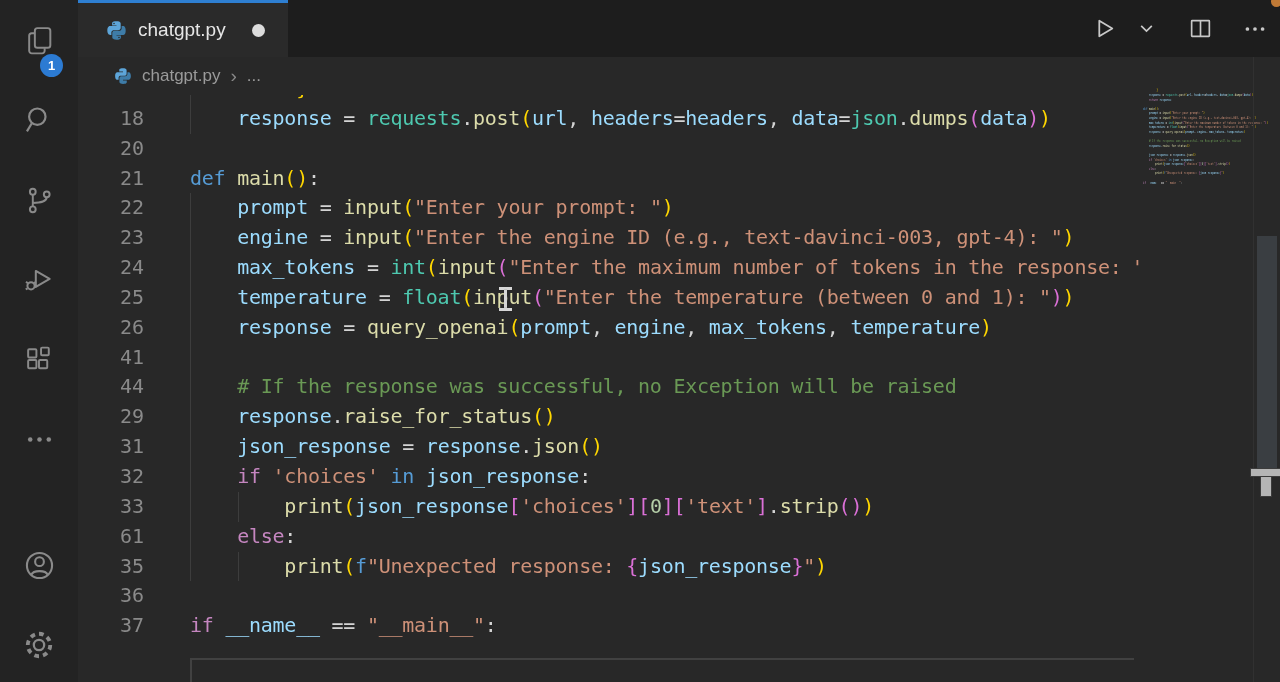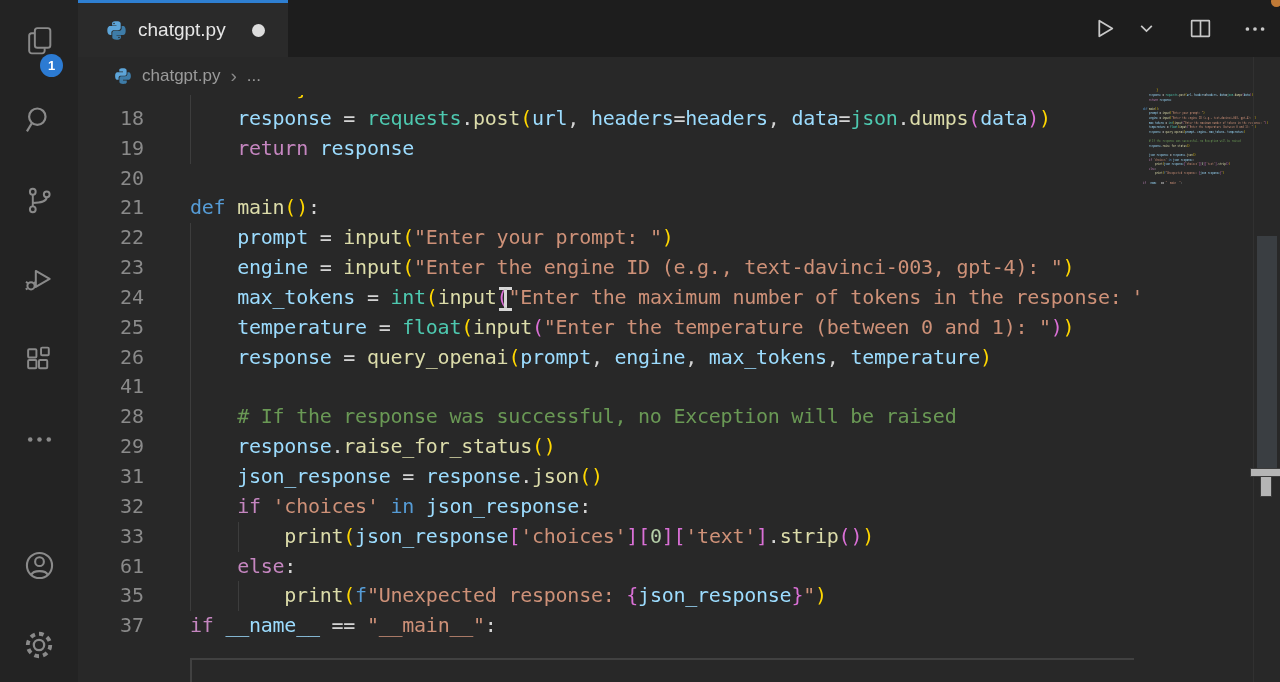--- a/index.html
+++ b/index.html
@@ -163,36 +163,36 @@
     </svg>
     <span class="bc-item">chatgpt.py</span>
     <span class="bc-sep">›</span>
     <span class="bc-item">...</span>
   </nav>
 
   <div class="code-area">
     <div>
         <div class="code-line"><span class="ln" style="color: rgb(138, 138, 138);">17</span><i class="guide" style="left: calc(0ch + 112px);"></i><span><span style="color: rgb(212, 212, 212);">         </span><span style="color: rgb(255, 215, 0);">}</span></span></div>
         <div class="code-line"><span class="ln" style="color: rgb(138, 138, 138);">18</span><i class="guide" style="left: calc(0ch + 112px);"></i><span><span style="color: rgb(212, 212, 212);">    </span><span style="color: rgb(156, 220, 254);">response</span><span style="color: rgb(212, 212, 212);"> = </span><span style="color: rgb(78, 201, 176);">requests</span><span style="color: rgb(212, 212, 212);">.</span><span style="color: rgb(220, 220, 170);">post</span><span style="color: rgb(255, 215, 0);">(</span><span style="color: rgb(156, 220, 254);">url</span><span style="color: rgb(212, 212, 212);">, </span><span style="color: rgb(156, 220, 254);">headers</span><span style="color: rgb(212, 212, 212);">=</span><span style="color: rgb(156, 220, 254);">headers</span><span style="color: rgb(212, 212, 212);">, </span><span style="color: rgb(156, 220, 254);">data</span><span style="color: rgb(212, 212, 212);">=</span><span style="color: rgb(78, 201, 176);">json</span><span style="color: rgb(212, 212, 212);">.</span><span style="color: rgb(220, 220, 170);">dumps</span><span style="color: rgb(218, 112, 214);">(</span><span style="color: rgb(156, 220, 254);">data</span><span style="color: rgb(218, 112, 214);">)</span><span style="color: rgb(255, 215, 0);">)</span></span></div>
-        <div class="code-line"><span class="ln" style="color: rgb(138, 138, 138);">19</span><i class="guide" style="left: calc(0ch + 112px);"></i><span><span style="color: rgb(212, 212, 212);">    </span><span style="color: rgb(197, 134, 192);">return</span><span style="color: rgb(212, 212, 212);"> </span><span style="color: rgb(156, 220, 254);">response</span></span></div>
         <div class="code-line"><span class="ln" style="color: rgb(138, 138, 138);">20</span><span></span></div>
         <div class="code-line"><span class="ln" style="color: rgb(138, 138, 138);">21</span><span><span style="color: rgb(86, 156, 214);">def</span><span style="color: rgb(212, 212, 212);"> </span><span style="color: rgb(220, 220, 170);">main</span><span style="color: rgb(255, 215, 0);">(</span><span style="color: rgb(255, 215, 0);">)</span><span style="color: rgb(212, 212, 212);">:</span></span></div>
         <div class="code-line"><span class="ln" style="color: rgb(138, 138, 138);">22</span><i class="guide" style="left: calc(0ch + 112px);"></i><span><span style="color: rgb(212, 212, 212);">    </span><span style="color: rgb(156, 220, 254);">prompt</span><span style="color: rgb(212, 212, 212);"> = </span><span style="color: rgb(220, 220, 170);">input</span><span style="color: rgb(255, 215, 0);">(</span><span style="color: rgb(206, 145, 120);">"Enter your prompt: "</span><span style="color: rgb(255, 215, 0);">)</span></span></div>
         <div class="code-line"><span class="ln" style="color: rgb(138, 138, 138);">23</span><i class="guide" style="left: calc(0ch + 112px);"></i><span><span style="color: rgb(212, 212, 212);">    </span><span style="color: rgb(156, 220, 254);">engine</span><span style="color: rgb(212, 212, 212);"> = </span><span style="color: rgb(220, 220, 170);">input</span><span style="color: rgb(255, 215, 0);">(</span><span style="color: rgb(206, 145, 120);">"Enter the engine ID (e.g., text-davinci-003, gpt-4): "</span><span style="color: rgb(255, 215, 0);">)</span></span></div>
         <div class="code-line"><span class="ln" style="color: rgb(138, 138, 138);">24</span><i class="guide" style="left: calc(0ch + 112px);"></i><span><span style="color: rgb(212, 212, 212);">    </span><span style="color: rgb(156, 220, 254);">max_tokens</span><span style="color: rgb(212, 212, 212);"> = </span><span style="color: rgb(78, 201, 176);">int</span><span style="color: rgb(255, 215, 0);">(</span><span style="color: rgb(220, 220, 170);">input</span><span style="color: rgb(218, 112, 214);">(</span><span style="color: rgb(206, 145, 120);">"Enter the maximum number of tokens in the response: "</span></span></div>
         <div class="code-line"><span class="ln" style="color: rgb(138, 138, 138);">25</span><i class="guide" style="left: calc(0ch + 112px);"></i><span><span style="color: rgb(212, 212, 212);">    </span><span style="color: rgb(156, 220, 254);">temperature</span><span style="color: rgb(212, 212, 212);"> = </span><span style="color: rgb(78, 201, 176);">float</span><span style="color: rgb(255, 215, 0);">(</span><span style="color: rgb(220, 220, 170);">input</span><span style="color: rgb(218, 112, 214);">(</span><span style="color: rgb(206, 145, 120);">"Enter the temperature (between 0 and 1): "</span><span style="color: rgb(218, 112, 214);">)</span><span style="color: rgb(255, 215, 0);">)</span></span></div>
         <div class="code-line"><span class="ln" style="color: rgb(138, 138, 138);">26</span><i class="guide" style="left: calc(0ch + 112px);"></i><span><span style="color: rgb(212, 212, 212);">    </span><span style="color: rgb(156, 220, 254);">response</span><span style="color: rgb(212, 212, 212);"> = </span><span style="color: rgb(220, 220, 170);">query_openai</span><span style="color: rgb(255, 215, 0);">(</span><span style="color: rgb(156, 220, 254);">prompt</span><span style="color: rgb(212, 212, 212);">, </span><span style="color: rgb(156, 220, 254);">engine</span><span style="color: rgb(212, 212, 212);">, </span><span style="color: rgb(156, 220, 254);">max_tokens</span><span style="color: rgb(212, 212, 212);">, </span><span style="color: rgb(156, 220, 254);">temperature</span><span style="color: rgb(255, 215, 0);">)</span></span></div>
         <div class="code-line"><span class="ln" style="color: rgb(138, 138, 138);">41</span><i class="guide" style="left: calc(0ch + 112px);"></i><span></span></div>
-        <div class="code-line"><span class="ln" style="color: rgb(138, 138, 138);">28</span><i class="guide" style="left: calc(0ch + 112px);"></i><span><span style="color: rgb(212, 212, 212);">    </span><span style="color: rgb(106, 153, 85);"># If the response was successful, no Exception will be raised</span></span></div>
+        <div class="code-line"><span class="ln" style="color: rgb(138, 138, 138);">44</span><i class="guide" style="left: calc(0ch + 112px);"></i><span><span style="color: rgb(212, 212, 212);">    </span><span style="color: rgb(106, 153, 85);"># If the response was successful, no Exception will be raised</span></span></div>
         <div class="code-line"><span class="ln" style="color: rgb(138, 138, 138);">29</span><i class="guide" style="left: calc(0ch + 112px);"></i><span><span style="color: rgb(212, 212, 212);">    </span><span style="color: rgb(156, 220, 254);">response</span><span style="color: rgb(212, 212, 212);">.</span><span style="color: rgb(220, 220, 170);">raise_for_status</span><span style="color: rgb(255, 215, 0);">(</span><span style="color: rgb(255, 215, 0);">)</span></span></div>
         <div class="code-line"><span class="ln" style="color: rgb(138, 138, 138);">31</span><i class="guide" style="left: calc(0ch + 112px);"></i><span><span style="color: rgb(212, 212, 212);">    </span><span style="color: rgb(156, 220, 254);">json_response</span><span style="color: rgb(212, 212, 212);"> = </span><span style="color: rgb(156, 220, 254);">response</span><span style="color: rgb(212, 212, 212);">.</span><span style="color: rgb(220, 220, 170);">json</span><span style="color: rgb(255, 215, 0);">(</span><span style="color: rgb(255, 215, 0);">)</span></span></div>
         <div class="code-line"><span class="ln" style="color: rgb(138, 138, 138);">32</span><i class="guide" style="left: calc(0ch + 112px);"></i><span><span style="color: rgb(212, 212, 212);">    </span><span style="color: rgb(197, 134, 192);">if</span><span style="color: rgb(212, 212, 212);"> </span><span style="color: rgb(206, 145, 120);">'choices'</span><span style="color: rgb(212, 212, 212);"> </span><span style="color: rgb(86, 156, 214);">in</span><span style="color: rgb(212, 212, 212);"> </span><span style="color: rgb(156, 220, 254);">json_response</span><span style="color: rgb(212, 212, 212);">:</span></span></div>
         <div class="code-line"><span class="ln" style="color: rgb(138, 138, 138);">33</span><i class="guide" style="left: calc(0ch + 112px);"></i><i class="guide" style="left: calc(4ch + 112px);"></i><span><span style="color: rgb(212, 212, 212);">        </span><span style="color: rgb(220, 220, 170);">print</span><span style="color: rgb(255, 215, 0);">(</span><span style="color: rgb(156, 220, 254);">json_response</span><span style="color: rgb(218, 112, 214);">[</span><span style="color: rgb(206, 145, 120);">'choices'</span><span style="color: rgb(218, 112, 214);">]</span><span style="color: rgb(218, 112, 214);">[</span><span style="color: rgb(181, 206, 168);">0</span><span style="color: rgb(218, 112, 214);">]</span><span style="color: rgb(218, 112, 214);">[</span><span style="color: rgb(206, 145, 120);">'text'</span><span style="color: rgb(218, 112, 214);">]</span><span style="color: rgb(212, 212, 212);">.</span><span style="color: rgb(220, 220, 170);">strip</span><span style="color: rgb(218, 112, 214);">(</span><span style="color: rgb(218, 112, 214);">)</span><span style="color: rgb(255, 215, 0);">)</span></span></div>
         <div class="code-line"><span class="ln" style="color: rgb(138, 138, 138);">61</span><i class="guide" style="left: calc(0ch + 112px);"></i><span><span style="color: rgb(212, 212, 212);">    </span><span style="color: rgb(197, 134, 192);">else</span><span style="color: rgb(212, 212, 212);">:</span></span></div>
         <div class="code-line"><span class="ln" style="color: rgb(138, 138, 138);">35</span><i class="guide" style="left: calc(0ch + 112px);"></i><i class="guide" style="left: calc(4ch + 112px);"></i><span><span style="color: rgb(212, 212, 212);">        </span><span style="color: rgb(220, 220, 170);">print</span><span style="color: rgb(255, 215, 0);">(</span><span style="color: rgb(86, 156, 214);">f</span><span style="color: rgb(206, 145, 120);">"Unexpected response: </span><span style="color: rgb(218, 112, 214);">{</span><span style="color: rgb(156, 220, 254);">json_response</span><span style="color: rgb(218, 112, 214);">}</span><span style="color: rgb(206, 145, 120);">"</span><span style="color: rgb(255, 215, 0);">)</span></span></div>
+        <div class="code-line"><span class="ln" style="color: rgb(138, 138, 138);">36</span><span></span></div>
         <div class="code-line"><span class="ln" style="color: rgb(138, 138, 138);">37</span><span><span style="color: rgb(197, 134, 192);">if</span><span style="color: rgb(212, 212, 212);"> </span><span style="color: rgb(156, 220, 254);">__name__</span><span style="color: rgb(212, 212, 212);"> == </span><span style="color: rgb(206, 145, 120);">"__main__"</span><span style="color: rgb(212, 212, 212);">:</span></span></div>
       </div>
   </div>
 
   <div class="minimap">
     <div class="minimap-content">
         <div class="code-line"><span><span style="color: rgb(212, 212, 212);">         </span><span style="color: rgb(255, 215, 0);">}</span></span></div>
         <div class="code-line"><span><span style="color: rgb(212, 212, 212);">    </span><span style="color: rgb(156, 220, 254);">response</span><span style="color: rgb(212, 212, 212);"> = </span><span style="color: rgb(78, 201, 176);">requests</span><span style="color: rgb(212, 212, 212);">.</span><span style="color: rgb(220, 220, 170);">post</span><span style="color: rgb(255, 215, 0);">(</span><span style="color: rgb(156, 220, 254);">url</span><span style="color: rgb(212, 212, 212);">, </span><span style="color: rgb(156, 220, 254);">headers</span><span style="color: rgb(212, 212, 212);">=</span><span style="color: rgb(156, 220, 254);">headers</span><span style="color: rgb(212, 212, 212);">, </span><span style="color: rgb(156, 220, 254);">data</span><span style="color: rgb(212, 212, 212);">=</span><span style="color: rgb(78, 201, 176);">json</span><span style="color: rgb(212, 212, 212);">.</span><span style="color: rgb(220, 220, 170);">dumps</span><span style="color: rgb(218, 112, 214);">(</span><span style="color: rgb(156, 220, 254);">data</span><span style="color: rgb(218, 112, 214);">)</span><span style="color: rgb(255, 215, 0);">)</span></span></div>
         <div class="code-line"><span><span style="color: rgb(212, 212, 212);">    </span><span style="color: rgb(197, 134, 192);">return</span><span style="color: rgb(212, 212, 212);"> </span><span style="color: rgb(156, 220, 254);">response</span></span></div>
         <div class="code-line"><span></span></div>

